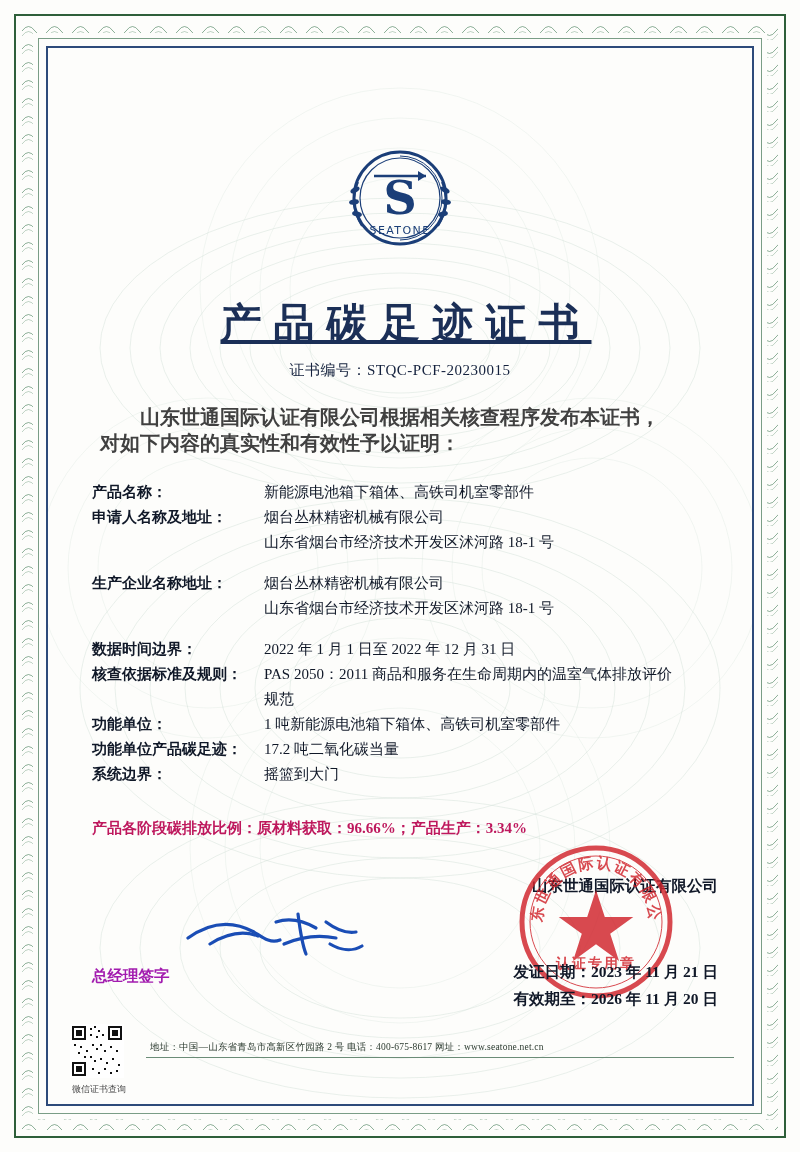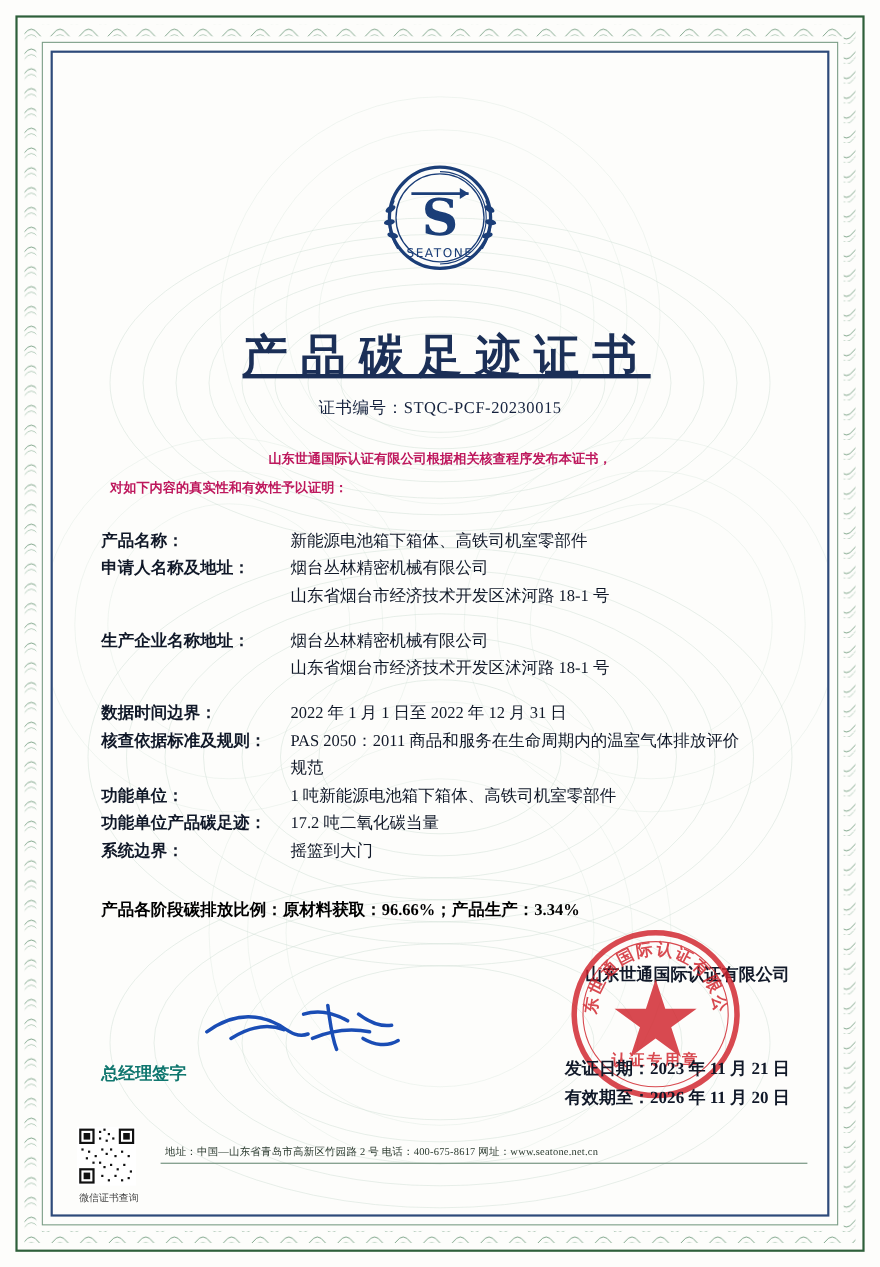--- a/index.html
+++ b/index.html
@@ -89,23 +89,23 @@
     text-align: center;
     font-size: 15px;
     color: #14213d;
     letter-spacing: .5px;
   }
 
   .statement {
     position: absolute;
     top: 348px;
     left: 22px; right: 22px;
-    font-size: 12px;
+    font-size: 20px;
     line-height: 26px;
-    color: #be185d;
+    color: #404040;
     font-weight: bold;
     text-align: center;
   }
   .statement .l2 { text-align: left; padding-left: 18px; }
 
   .fields {
     position: absolute;
     top: 424px;
     left: 32px;
     right: 20px;
@@ -130,21 +130,21 @@
   }
   .val .sub { display:block; }
 
   .ratio {
     position: absolute;
     top: 760px;
     left: 32px;
     right: 20px;
     font-size: 15px;
     font-weight: bold;
-    color: #000000;
+    color: #be185d;
     line-height: 25px;
   }
 
   
   .issuer {
     position: absolute;
     right: 22px;
     top: 820px;
     font-size: 15.5px;
     font-weight: bold;
@@ -167,21 +167,21 @@
     width: 190px;
     height: 60px;
   }
 
   .sig-label {
     position: absolute;
     left: 32px;
     top: 910px;
     font-size: 15.5px;
     font-weight: bold;
-    color: #0f766e;
+    color: #a21caf;
   }
 
   .dates {
     position: absolute;
     right: 22px;
     top: 902px;
     font-size: 15.5px;
     font-weight: bold;
     color: #101828;
     line-height: 27px;

